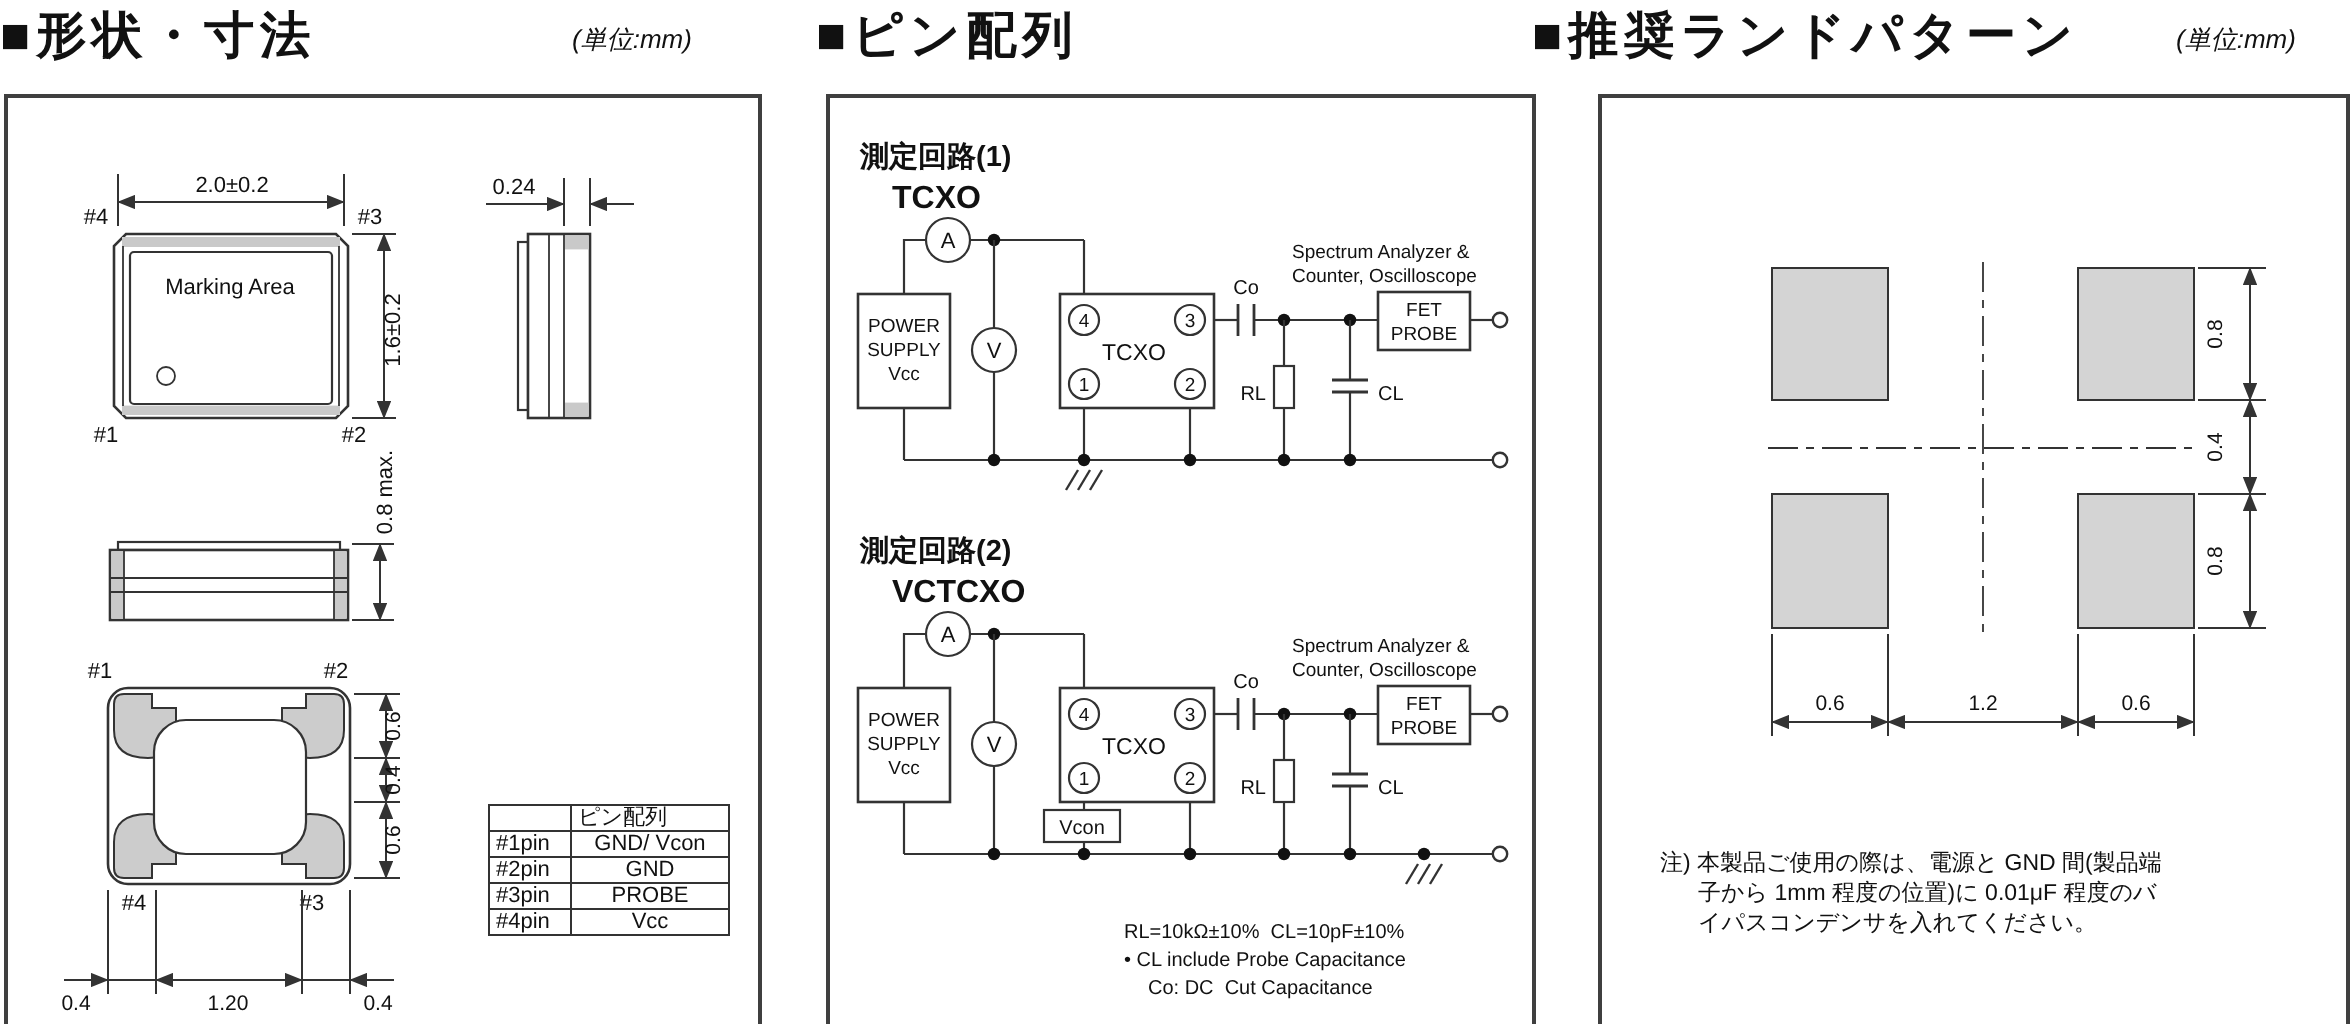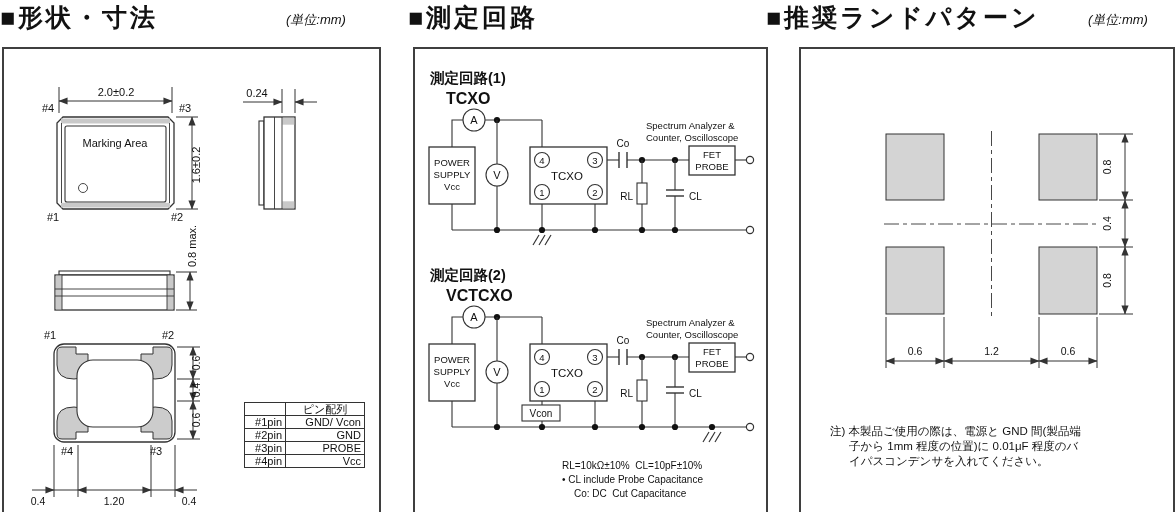--- a/index.html
+++ b/index.html
@@ -29,30 +29,30 @@
   .t9{font-size:9.5px;}
   .t10{font-size:10px;}
   .t105{font-size:10.5px;}
   .t11{font-size:11px;}
   .t115{font-size:11.5px;}
   .tb15{font-size:14.5px;font-weight:bold;}
   .tb16{font-size:16px;font-weight:bold;}
   
   .pintable{position:absolute;left:240px;top:353px;border-collapse:collapse;font-size:11px;line-height:12px;}
   .pintable td{border:1px solid #333;height:12px;padding:0 3px;white-space:nowrap;}
-  .pintable td.c1{width:34px;text-align:right;}
-  .pintable td.c2{width:72px;text-align:right;}
-  .pintable td.hd{text-align:center;}
+  .pintable td.c1{width:34px;text-align:left;}
+  .pintable td.c2{width:72px;text-align:center;}
+  .pintable td.hd{text-align:left;}
 </style>
 </head>
 <body>
 
 <div class="hdr" style="left:0px">■形状・寸法</div>
 <div class="unit" style="left:286px">(単位:mm)</div>
-<div class="hdr" style="left:408px">■測定回路</div>
+<div class="hdr" style="left:408px">■ピン配列</div>
 <div class="hdr" style="left:766px">■推奨ランドパターン</div>
 <div class="unit" style="left:1088px">(単位:mm)</div>
 
 <div class="panel" id="p1">
 <svg width="375" height="474" viewBox="0 0 375 474">
   <defs>
     <marker id="a1" viewBox="0 0 10 8" refX="9.5" refY="4" markerWidth="9" markerHeight="7.2" orient="auto-start-reverse">
       <path d="M0,0L10,4L0,8Z" fill="#333"></path>
     </marker>
     <path id="padTL" class="cpad" d="M53,316 L53,303 Q53,298 58,298 L72,298 L72,305 L84,305 L84,316 Q84,330 70,330 Q53,330 53,316 Z"></path>

